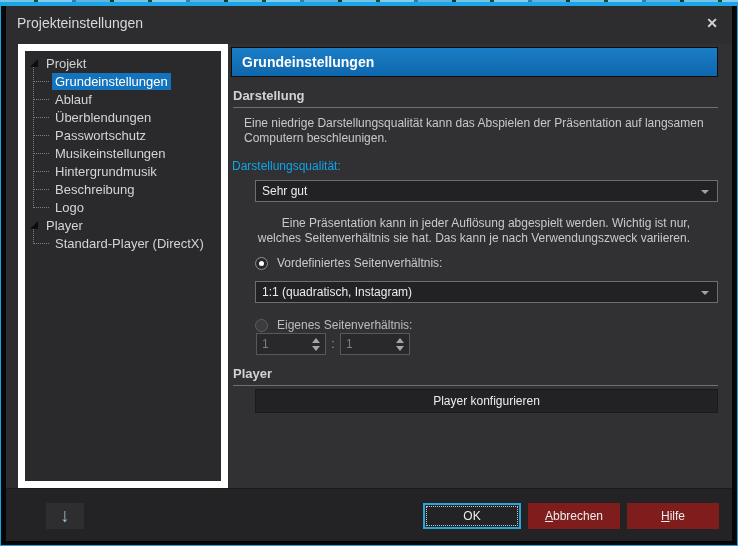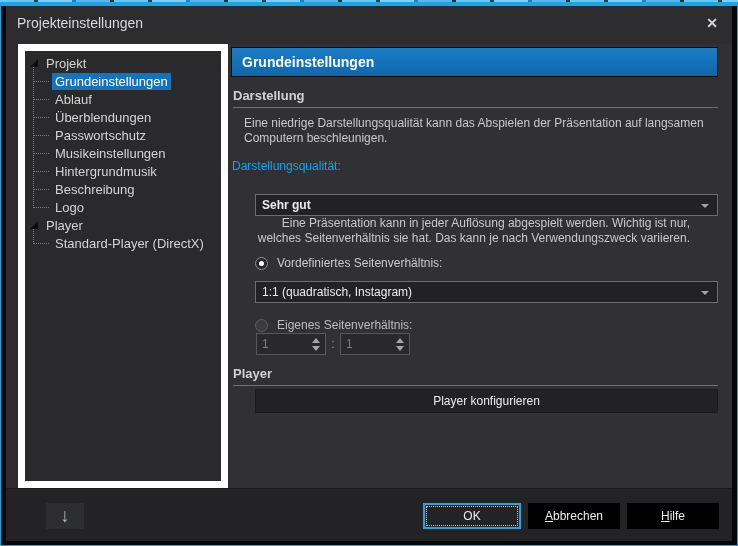--- a/index.html
+++ b/index.html
@@ -44,21 +44,21 @@
     border-bottom:1px solid #6f6f71; padding-bottom:4px; }
   .sh-darstellung { top:44px; }
   .sh-player { top:322px; }
   .para { position:absolute; left:15px; color:#c9c9cb; line-height:15px; }
   .para1 { top:72px; width:470px; }
   .para2 { top:172px; width:446px;text-align:right; }
   .field-label { position:absolute; left:3px; color:#0ea5e9; }
   .lbl-quality { top:115px; }
   .dropdown { position:absolute; left:26px; width:463px; height:22px; background:#222225;
     border:1px solid #6e6e70; color:#ececec; line-height:20px; padding-left:6px; cursor:default; }
-  .dd1 { top:150px;font-weight:bold; }
+  .dd1 { top:136px; }
   .dd2 { top:237px; }
   .dd-caret { position:absolute; right:8px; top:9px; width:0; height:0;
     border-left:4px solid transparent; border-right:4px solid transparent; border-top:4px solid #a2a2a4; }
 
   .radio-row { position:absolute; left:26px; display:flex; align-items:center; gap:9px; color:#c9c9cb; }
   .rr1 { top:212px; }
   .rr2 { top:274px; }
   .radio { width:13px; height:13px; border-radius:50%; background:#29292b; border:1px solid #8f8f91; position:relative; flex:none; }
   .radio.checked::after { content:""; position:absolute; left:3px; top:3px; width:5px; height:5px; border-radius:50%; background:#ffffff; }
   .radio.unchecked { border-color:#5e5e60; background:#3c3c3e; }
@@ -74,21 +74,21 @@
   .ratio-sep { width:14px; text-align:center; color:#9a9a9c; }
 
   .wide-button { position:absolute; left:26px; top:345px; width:463px; height:24px; background:#222225;
     border:1px solid #1a1a1c; color:#ececec; font-size:12px; text-align:center; line-height:22px; cursor:default; }
 
   
   .footer { position:absolute; left:0; right:0; bottom:0; height:53px; background:#232326; border-top:1px solid #1b1b1d; }
   .collapse-btn { position:absolute; left:40px; top:14px; width:38px; height:26px; background:#2e2e31;
     color:#a3bcca; font-size:19px; text-align:center; line-height:25px; cursor:default; }
   .footer-buttons { position:absolute; right:13px; top:14px; display:flex; gap:7px; }
-  .btn { height:26px; background:#000000; color:#ececec; font-size:12px; display:flex; align-items:center; justify-content:center; cursor:default; }
+  .btn { height:26px; background:#7f1d1d; color:#ececec; font-size:12px; display:flex; align-items:center; justify-content:center; cursor:default; }
   .btn-ok { width:98px; background:#232326; border:2px solid #2ba3dc; outline:1px dotted #c8c8c8; outline-offset:-4px; }
   .btn-cancel, .btn-help { width:92px; }
   .mn { text-decoration:underline; }
 </style>
 </head>
 <body>
 
 <div class="screen">
   <div class="bg-strip"></div>
   <div class="frame"></div>

